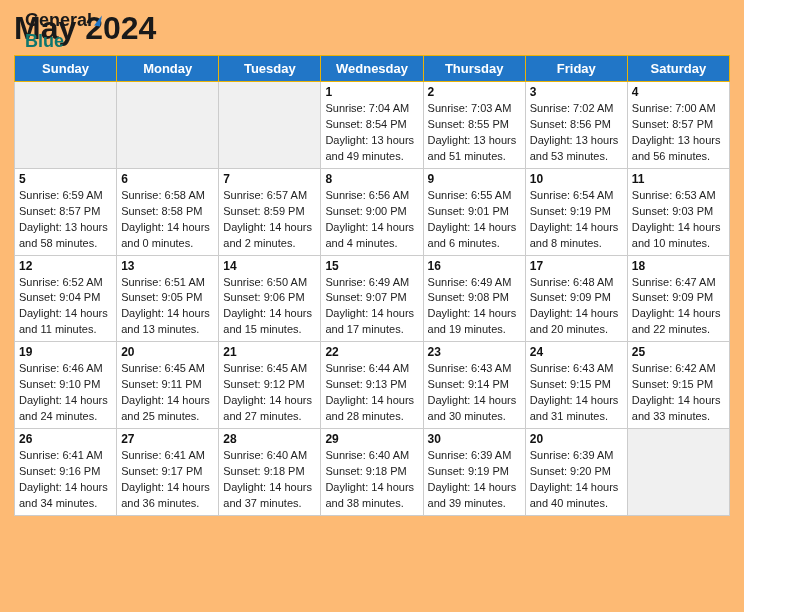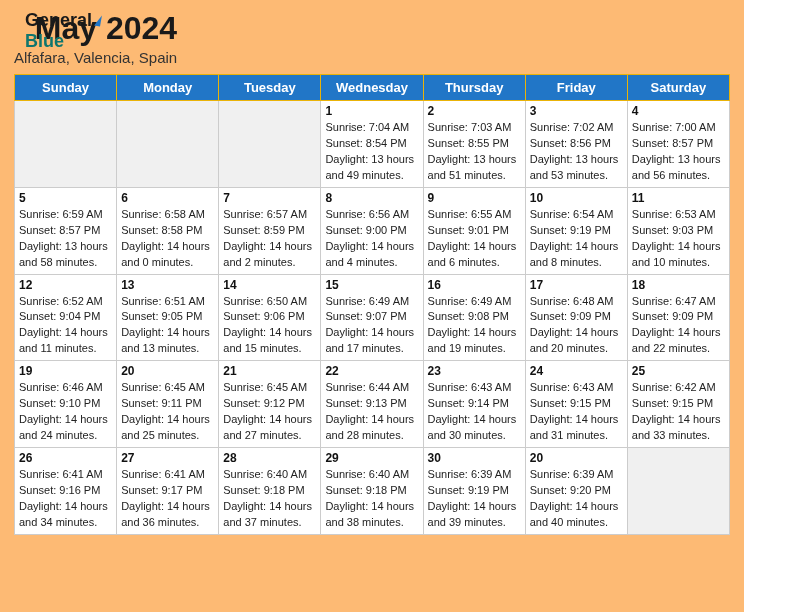--- a/index.html
+++ b/index.html
@@ -74,21 +74,20 @@
   </style>
 </head>
 <body>
 
 <div class="page">
 
   <div class="header">
 
     <div class="title-block">
       <div class="main-title">May 2024</div>
-      <div class="subtitle">Alfafara, Valencia, Spain</div>
     </div>
   </div>
 
   <table class="calendar">
     <thead>
       <tr>
         <th>Sunday</th>
         <th>Monday</th>
         <th>Tuesday</th>
         <th>Wednesday</th>

